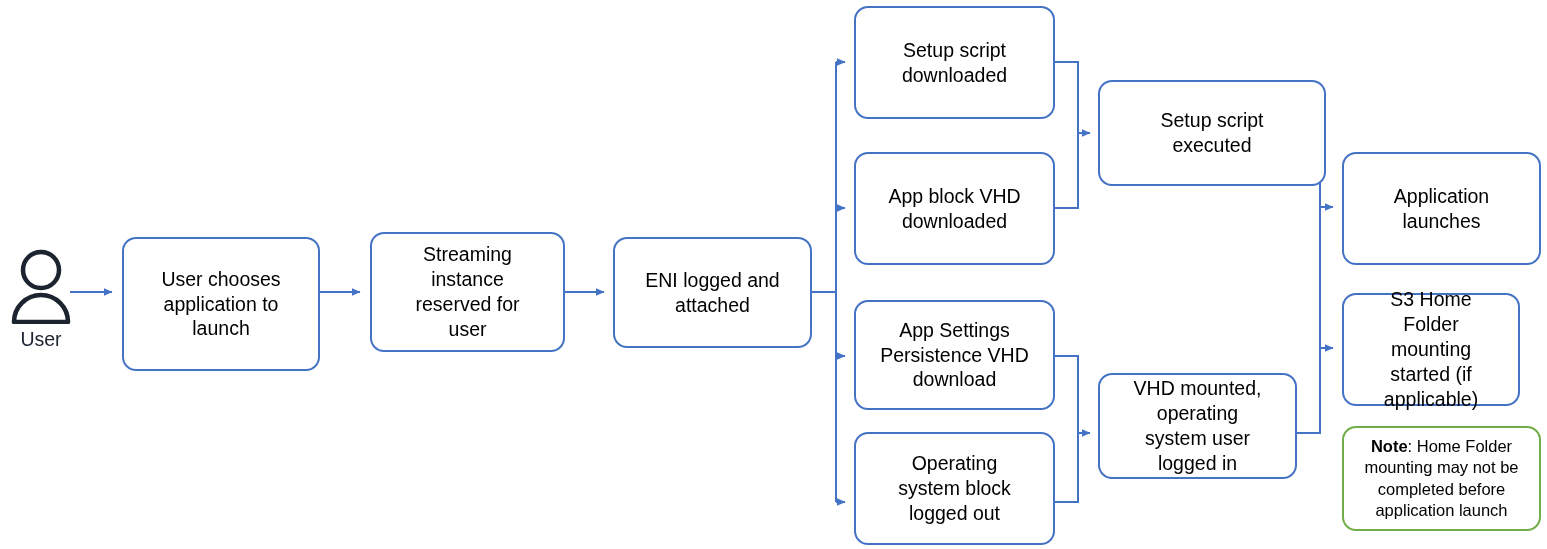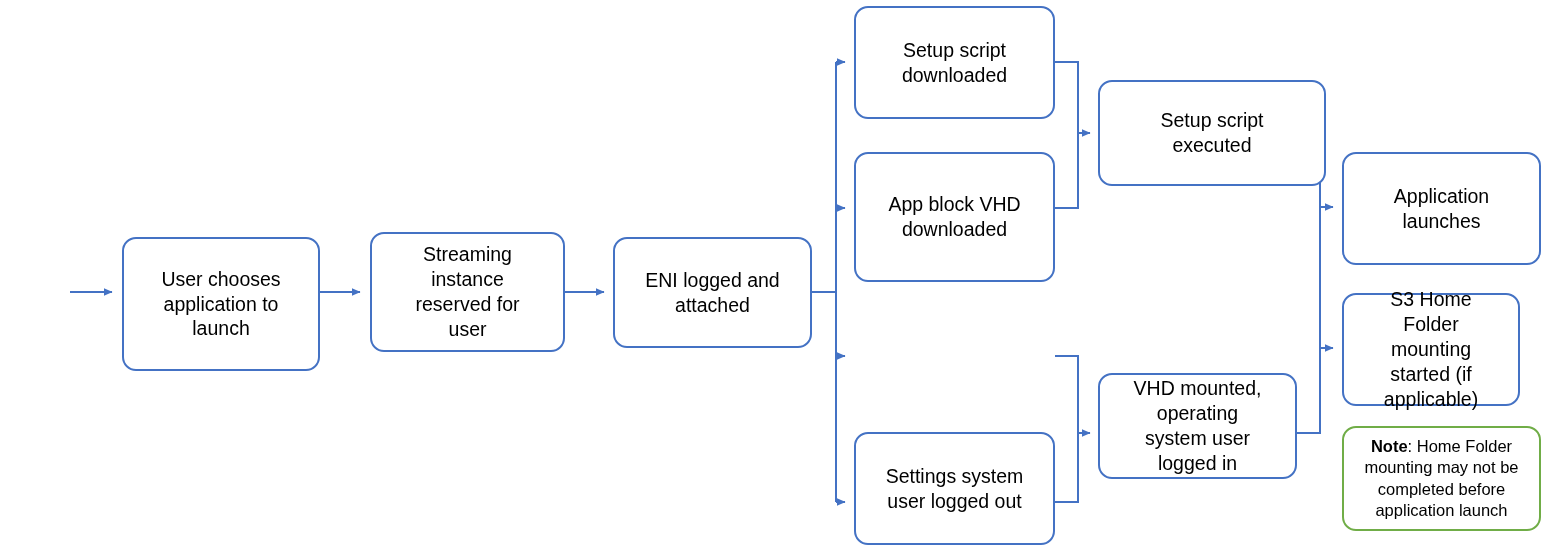--- a/index.html
+++ b/index.html
@@ -94,44 +94,54 @@
       <path d="M1078,433 L1090,433" marker-end="url(#ah)"></path>
 
       <path d="M1297,133 L1320,133 L1320,348"></path>
 
       <path d="M1297,433 L1320,433 L1320,348"></path>
       <path d="M1320,207 L1333,207" marker-end="url(#ah)"></path>
       <path d="M1320,348 L1333,348" marker-end="url(#ah)"></path>
     </g>
   </svg>
 
+  <div class="actor">
+    <svg width="62" height="76" viewBox="0 0 62 76">
+      <circle cx="31" cy="22" r="18" fill="none" stroke="#1c2430" stroke-width="4.5"></circle>
+      <path d="M4,74 A27,27 0 0 1 58,74 Z" fill="none" stroke="#1c2430" stroke-width="4.5" stroke-linejoin="round"></path>
+    </svg>
+    <div class="actor-label">User</div>
+  </div>
 
   <div class="node" style="left:122px; top:237px; width:198px; height:134px;">
     <span class="txt">User chooses application to launch</span>
   </div>
 
   <div class="node" style="left:370px; top:232px; width:195px; height:120px;text-align:center;">
     <span class="txt">Streaming instance reserved for user</span>
   </div>
 
   <div class="node" style="left:613px; top:237px; width:199px; height:111px;">
     <span class="txt">ENI logged and attached</span>
   </div>
 
   <div class="node" style="left:854px; top:6px; width:201px; height:113px;">
     <span class="txt">Setup script downloaded</span>
   </div>
 
-  <div class="node" style="left:854px; top:152px; width:201px; height:130px;">
+  <div class="node" style="left:854px; top:152px; width:201px; height:113px;">
     <span class="txt">App block VHD downloaded</span>
   </div>
 
+  <div class="node" style="left:854px; top:300px; width:201px; height:110px;">
+    <span class="txt">App Settings Persistence VHD download</span>
+  </div>
 
   <div class="node" style="left:854px; top:432px; width:201px; height:113px;">
-    <span class="txt">Settings system user logged out</span>
+    <span class="txt">Operating system block logged out</span>
   </div>
 
   <div class="node" style="left:1098px; top:80px; width:228px; height:106px;">
     <span class="txt">Setup script executed</span>
   </div>
 
   <div class="node" style="left:1098px; top:373px; width:199px; height:106px;">
     <span class="txt">VHD mounted, operating system user logged in</span>
   </div>
 

